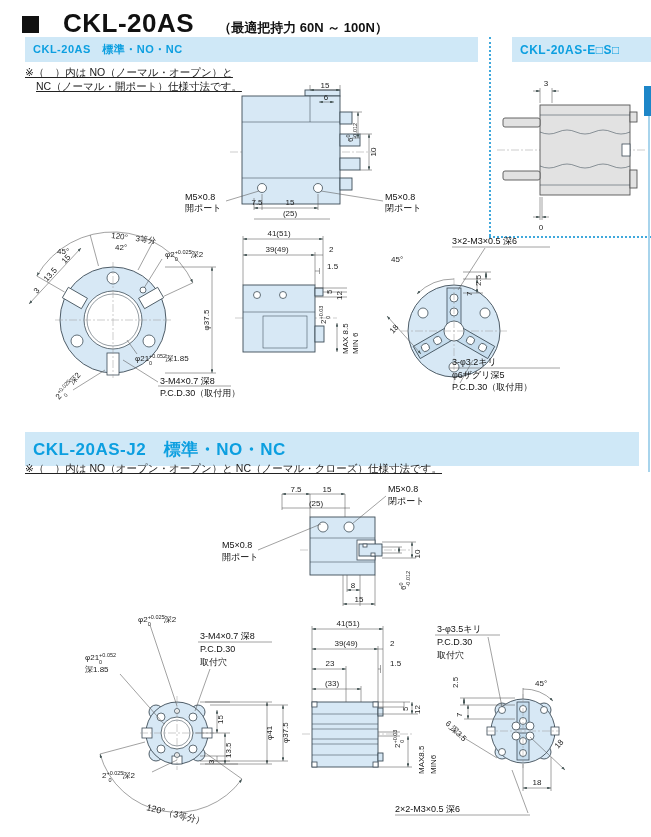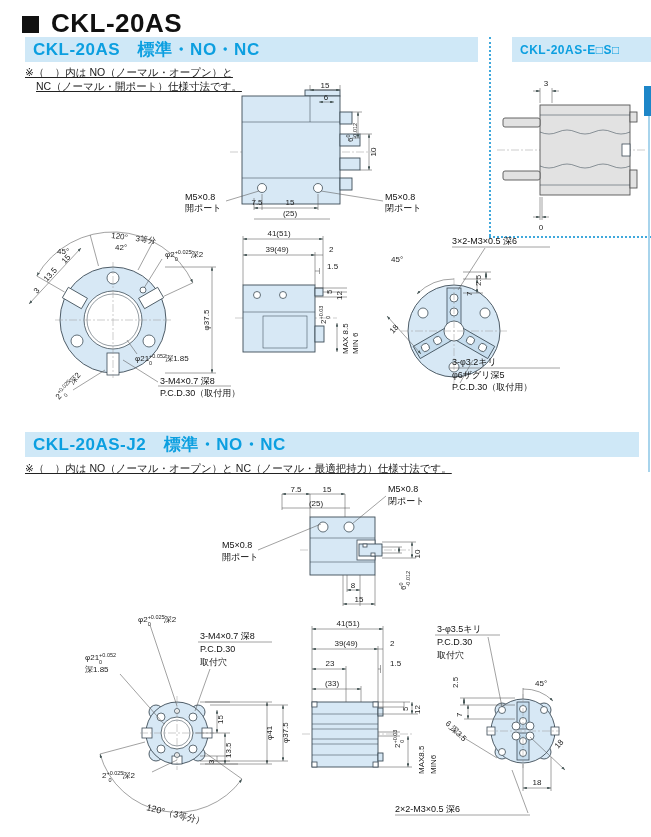--- a/index.html
+++ b/index.html
@@ -1,25 +1,25 @@
 <!DOCTYPE html>
 <html style="--band_bg: #cfe8f7; --band_text: #0c9fe0; --part_fill: #d7e8f5; --part_grey: #e2e2e2; --accent: #3fa8dc; --tab: #1d86c8;"><head>
 <meta charset="utf-8">
 <style>
   html,body{margin:0;padding:0;background:#fff;}
   body{width:651px;height:837px;position:relative;font-family:"Liberation Sans","DejaVu Sans",sans-serif;overflow:hidden;}
   .abs{position:absolute;}
-  .hdr{left:22px;top:8px;display:flex;align-items:baseline;gap:12px;}
+  .hdr{left:22px;top:8px;display:flex;align-items:baseline;gap:24px;}
   .sq{width:17px;height:17px;background:#111;display:inline-block;position:relative;top:1px;}
   .hTitle{font-size:26px;font-weight:bold;color:#111;letter-spacing:.5px;}
   .hSub{font-size:13px;font-weight:bold;color:#111;}
   .band{background:var(--band_bg);color:var(--band_text);font-weight:bold;display:flex;align-items:center;padding-left:8px;letter-spacing:.5px;}
-  .band1{left:25px;top:37px;width:445px;height:25px;font-size:17px;}
+  .band1{left:25px;top:37px;width:445px;height:25px;font-size:11px;}
   .bandE{left:500px;top:37px;width:137px;height:25px;font-size:12px;margin-left:12px;}
-  .band2{left:25px;top:432px;width:606px;height:25px;font-size:17px;}
+  .band2{left:25px;top:432px;width:606px;height:34px;font-size:17px;}
   .note{font-size:10.5px;color:#222;text-decoration:underline;}
   .dotV{left:489px;top:37px;height:199px;border-left:2px dotted var(--accent);}
   .dotH{left:489px;top:236px;width:162px;border-top:2px dotted var(--accent);}
   .tab{left:644px;top:86px;width:7px;height:30px;background:var(--tab);}
   .tabline{left:648px;top:116px;width:2px;height:356px;background:#a8d4ec;}
   svg{position:absolute;overflow:visible;}
   svg text{font-family:"Liberation Sans","DejaVu Sans",sans-serif;}
   .dim{font-size:8px;fill:#1c1c1c;}
   .lbl{font-size:9px;fill:#111;}
   .ss{font-size:5.5px;}
@@ -31,20 +31,21 @@
   .inl{stroke:#3d4c57;stroke-width:.55;fill:none;}
   .dl{stroke:#555;stroke-width:.55;fill:none;}
   .cl{stroke:#999;stroke-width:.5;fill:none;stroke-dasharray:8 2 2 2;}
 </style>
 </head>
 <body>
 
 <div class="abs hdr">
   <span class="sq"></span>
   <span class="hTitle">CKL-20AS</span>
+  <span class="hSub">（最適把持力 60N ～ 100N）</span>
 </div>
 
 <div class="abs band band1">
     <span>CKL-20AS　標準・NO・NC</span>
   </div>
 <div class="abs band bandE">
     <span>CKL-20AS-E□S□</span>
   </div>
 
 <div class="abs note" style="left:25px;top:66px;">※（　）内は NO（ノーマル・オープン）と</div>
@@ -273,21 +274,21 @@
     <line class="dl" x1="38" y1="147" x2="45" y2="147" marker-end="url(#arC)"></line>
       <line class="dl" x1="54" y1="147" x2="47" y2="147" marker-end="url(#arC)"></line>
   </g>
   <text class="dim" x="51" y="16" text-anchor="middle">3</text>
   <text class="dim" x="46" y="160" text-anchor="middle">0</text>
 </svg>
 
 <div class="abs band band2">
     <span>CKL-20AS-J2　標準・NO・NC</span>
   </div>
-<div class="abs note" style="left:25px;top:462px;">※（　）内は NO（ノーマル・オープン）と NC（ノーマル・最適把持力）仕様寸法です。</div>
+<div class="abs note" style="left:25px;top:462px;">※（　）内は NO（オープン・オープン）と NC（ノーマル・クローズ）仕様寸法です。</div>
 
 <svg style="left:200px;top:480px;" width="270" height="132">
   <defs>
       <marker id="arD" markerWidth="7" markerHeight="5" refX="7" refY="2.5" orient="auto-start-reverse">
         <path d="M0,0 L7,2.5 L0,5 z" fill="#455"></path>
       </marker>
     </defs>
   <g>
     <line class="cl" x1="100" y1="70" x2="210" y2="70"></line>
     <rect class="part" x="110" y="37" width="65" height="58"></rect>

